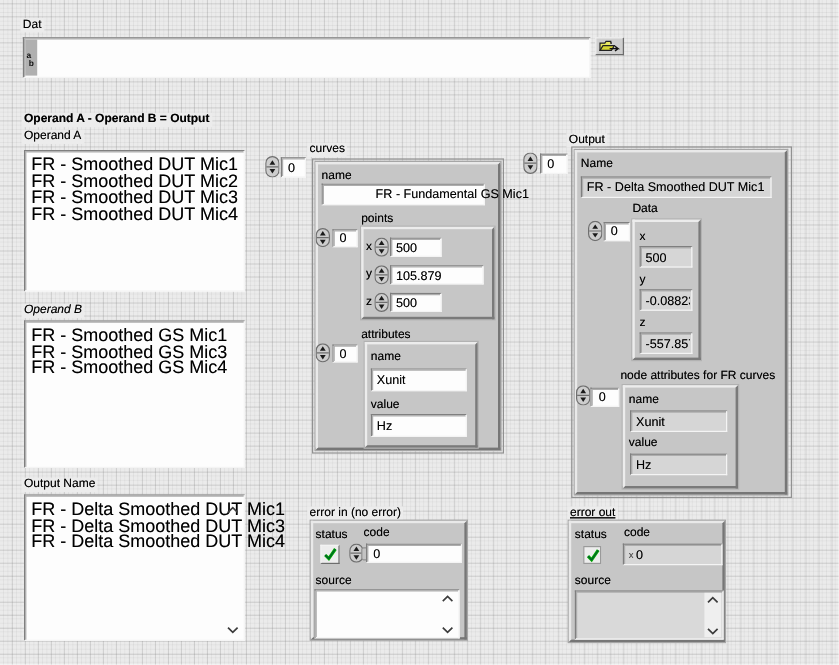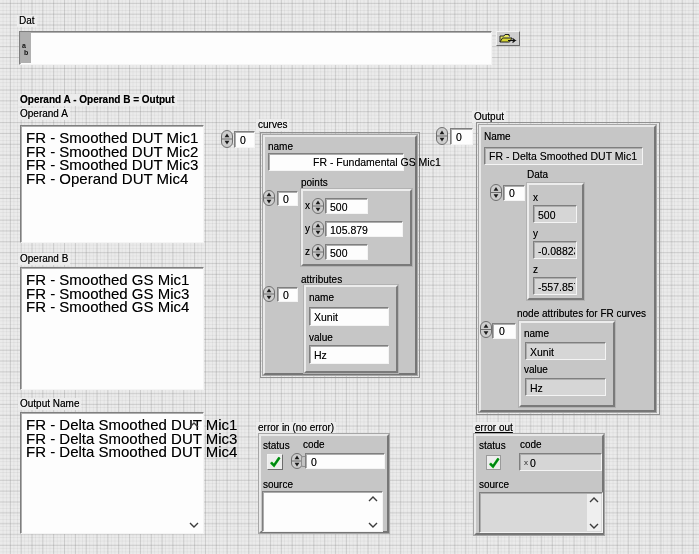--- a/index.html
+++ b/index.html
@@ -43,24 +43,24 @@
   <path d="M1 9 L3.5 5 L13 5 L10.5 9 Z" fill="#d6d632" stroke="#222" stroke-width="1"></path>
   <path d="M9 7.5 L16 7.5 L13.5 5.5 M16 7.5 L13.5 9.5" fill="none" stroke="#111" stroke-width="1.2"></path>
 </svg>
 <div class="lbl bold" style="left:18px;top:94px;">Operand A - Operand B = Output</div>
 <div class="lbl" style="left:18px;top:108px;">Operand A</div>
 <div class="sunken white" style="left:20px;top:125px;width:184px;height:118px;">
 <div style="padding:3px 0 0 5px;">
 <div class="li">FR - Smoothed DUT Mic1</div>
 <div class="li">FR - Smoothed DUT Mic2</div>
 <div class="li">FR - Smoothed DUT Mic3</div>
-<div class="li">FR - Operand DUT Mic4</div>
-</div>
-</div>
-<div class="lbl" style="left:18px;top:253px;">Operand B</div>
+<div class="li">FR - Smoothed DUT Mic4</div>
+</div>
+</div>
+<div class="lbl" style="left:18px;top:253px;font-style:italic;">Operand B</div>
 <div class="sunken white" style="left:20px;top:267px;width:184px;height:123px;">
 <div style="padding:3px 0 0 5px;">
 <div class="li">FR - Smoothed GS Mic1</div>
 <div class="li">FR - Smoothed GS Mic3</div>
 <div class="li">FR - Smoothed GS Mic4</div>
 </div>
 </div>
 <div class="lbl" style="left:18px;top:398px;">Output Name</div>
 <div class="sunken white" style="left:20px;top:412px;width:184px;height:122px;">
 <div style="padding:3px 0 0 5px;">

